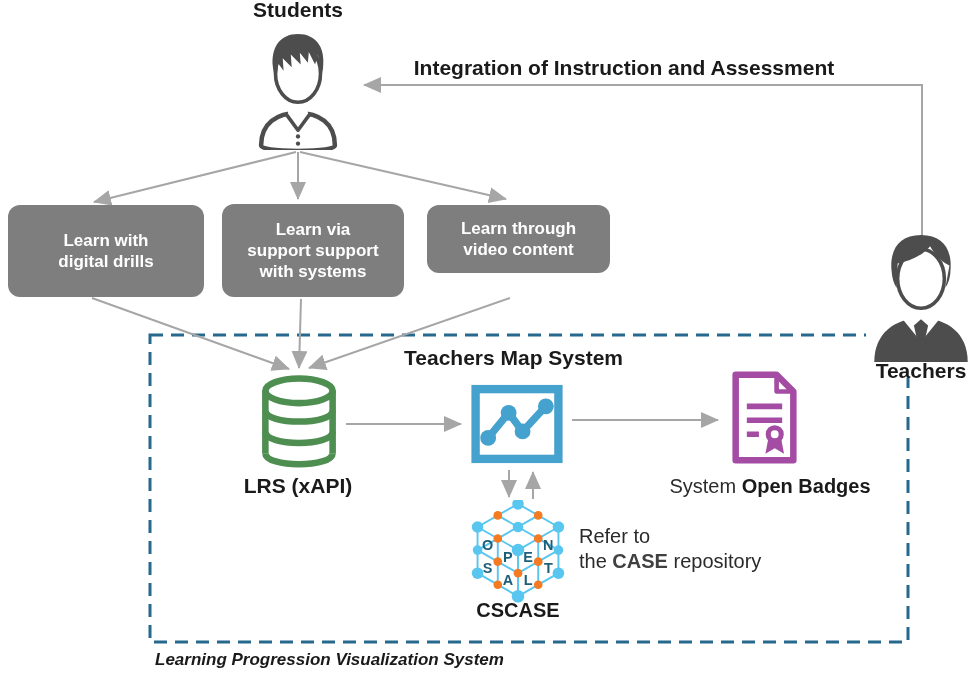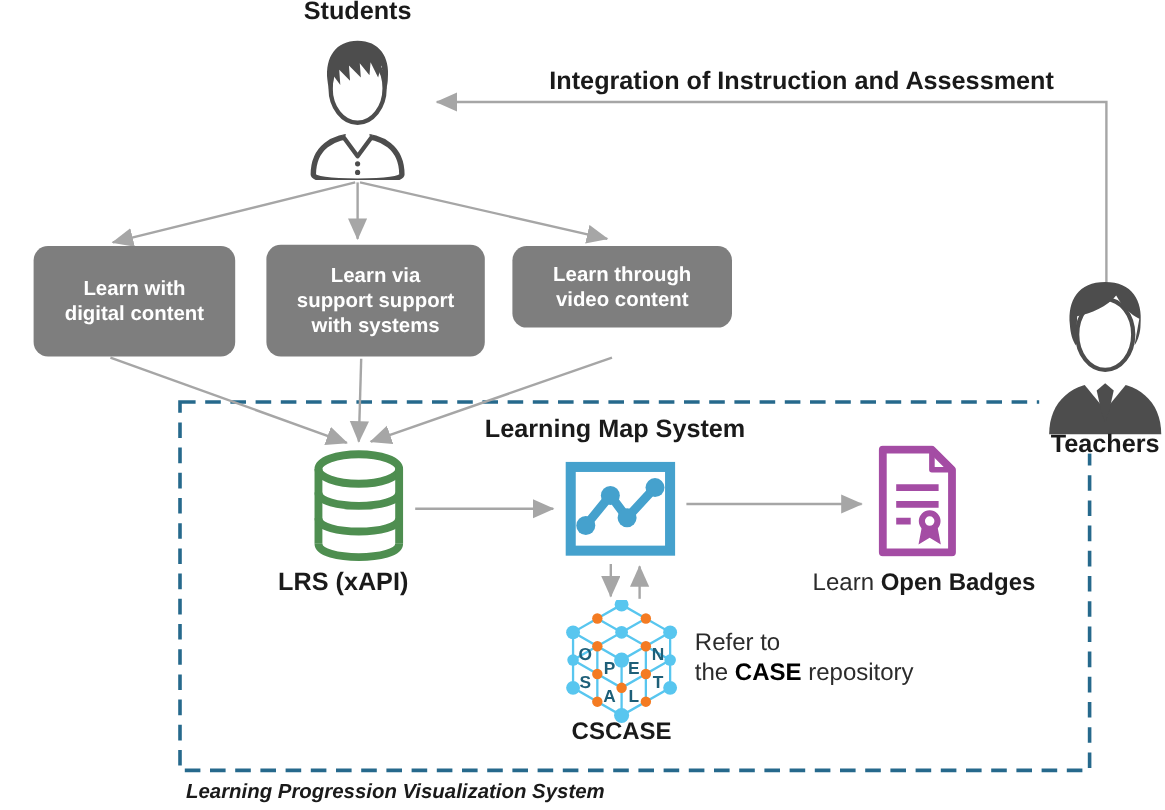--- a/index.html
+++ b/index.html
@@ -9,33 +9,33 @@
   }
   .layer{position:absolute;left:0;top:0;z-index:1;}
   .icon{position:absolute;z-index:3;}
   .lbl{position:absolute;z-index:4;font-weight:bold;white-space:nowrap;color:#1a1a1a;}
   .ctr{transform:translateX(-50%);}
   .gray-box{
     position:absolute;z-index:2;background:#7E7E7E;border-radius:12px;
     display:flex;flex-direction:column;align-items:center;justify-content:center;
     color:#fff;font-weight:bold;font-size:17px;line-height:21px;text-align:center;
   }
-  .box1{left:8px;top:205px;width:168px;height:92px;margin-left:20px;}
+  .box1{left:8px;top:205px;width:196px;height:92px;}
   .box2{left:222px;top:204px;width:182px;height:93px;}
   .box3{left:427px;top:205px;width:183px;height:68px;}
   .students-lbl{left:298px;top:-2px;font-size:21px;}
-  .integration-lbl{left:668px;top:56px;font-size:21px;}
+  .integration-lbl{left:624px;top:56px;font-size:21px;}
   .teachers-lbl{left:921px;top:359px;font-size:21px;}
   .lms-lbl{left:404px;top:346px;font-size:21px;}
-  .lrs-lbl{left:286px;top:474px;font-size:21px;}
+  .lrs-lbl{left:298px;top:474px;font-size:21px;}
   .badges-lbl{left:770px;top:475px;font-size:20px;font-weight:normal;color:#2b2b2b;}
   .badges-lbl b{color:#1a1a1a;}
   .cscase-lbl{left:518px;top:599px;font-size:20px;}
   .refer-lbl{left:579px;top:524px;font-size:20px;font-weight:normal;color:#2b2b2b;line-height:25px;white-space:nowrap;position:absolute;z-index:4;}
-  .refer-lbl b{color:#000000;margin-top:38px;}
+  .refer-lbl b{color:#404040;margin-top:38px;}
   .lpvs-lbl{left:155px;top:650px;font-size:17px;font-style:italic;}
 </style>
 </head>
 <body>
 
 <div class="canvas">
 
   <svg class="layer" width="971" height="675" viewBox="0 0 971 675">
     <defs>
       <marker id="arr" markerWidth="11" markerHeight="9" refX="8.5" refY="4" orient="auto">
@@ -60,21 +60,21 @@
     <line x1="509" y1="470" x2="509" y2="497" stroke="#A6A6A6" stroke-width="2" marker-end="url(#arr)"></line>
     <line x1="533" y1="499" x2="533" y2="472" stroke="#A6A6A6" stroke-width="2" marker-end="url(#arr)"></line>
 
     <path d="M922 240 L922 85 L364 85" fill="none" stroke="#A6A6A6" stroke-width="2" marker-end="url(#arr)"></path>
 
     <rect x="866" y="296" width="105" height="82" fill="#ffffff"></rect>
   </svg>
 
   <div class="gray-box box1">
     <span>Learn with</span>
-    <span>digital content</span>
+    <span>digital drills</span>
   </div>
   <div class="gray-box box2">
     <span>Learn via</span>
     <span>support support</span>
     <span>with systems</span>
   </div>
   <div class="gray-box box3">
     <span>Learn through</span>
     <span>video content</span>
   </div>
@@ -162,23 +162,23 @@
       <text x="23.5" y="76">S</text>
       <text x="44.5" y="88">A</text>
       <text x="65.5" y="88">L</text>
       <text x="86.5" y="76">T</text>
     </g>
   </svg>
 
   <div class="lbl ctr students-lbl">Students</div>
   <div class="lbl ctr integration-lbl">Integration of Instruction and Assessment</div>
   <div class="lbl ctr teachers-lbl">Teachers</div>
-  <div class="lbl lms-lbl">Learning Map System</div>
+  <div class="lbl lms-lbl">Teachers Map System</div>
   <div class="lbl ctr lrs-lbl">LRS (xAPI)</div>
-  <div class="lbl ctr badges-lbl"><span>Learn </span><b>Open Badges</b></div>
+  <div class="lbl ctr badges-lbl"><span>System </span><b>Open Badges</b></div>
   <div class="lbl ctr cscase-lbl">CSCASE</div>
   <div class="refer-lbl">
     <span>Refer to</span><br>
     <span>the </span><b>CASE</b><span> repository</span>
   </div>
   <div class="lbl lpvs-lbl">Learning Progression Visualization System</div>
 
 </div>
 
 </body></html>

